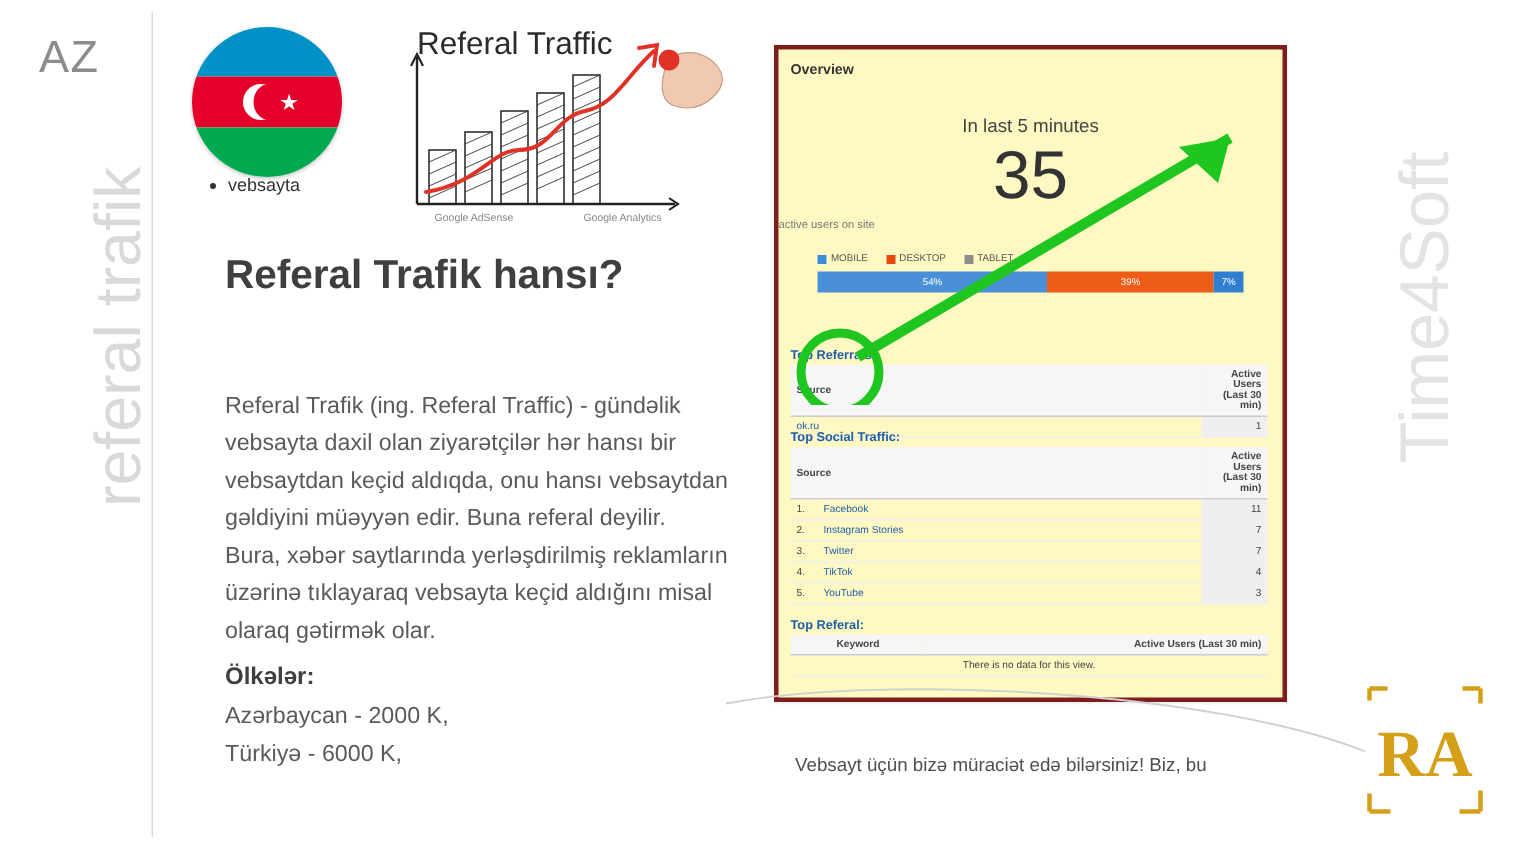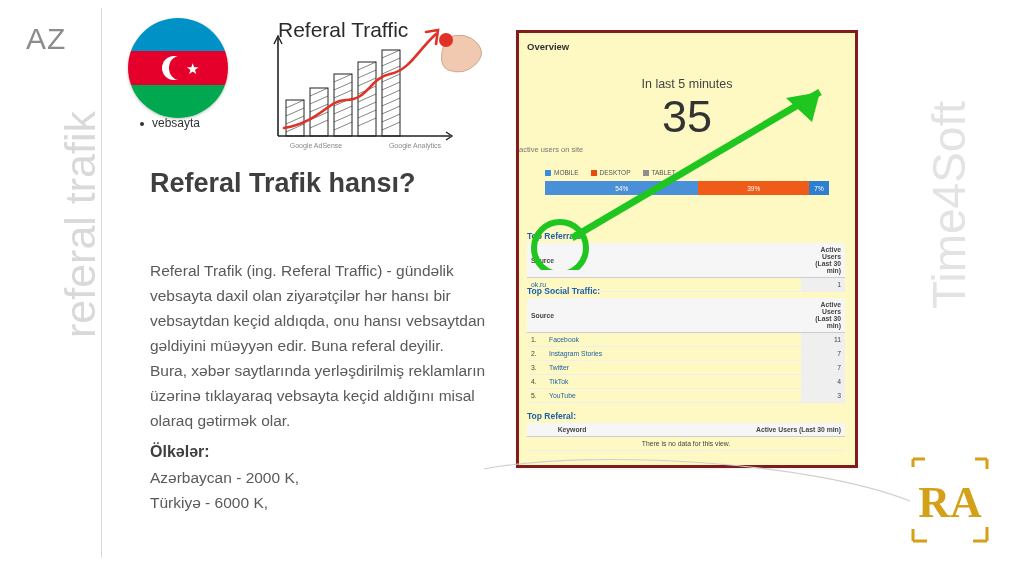--- a/index.html
+++ b/index.html
@@ -328,20 +328,21 @@
   <svg class="green-arrow" width="330" height="200" viewBox="0 0 330 200">
     <circle cx="40" cy="178" r="26" fill="none" stroke="#1fc61f" stroke-width="6"></circle>
     <path d="M52 168 L300 22" stroke="#1fc61f" stroke-width="7" fill="none"></path>
     <path d="M300 22 L266 28 L292 52 Z" fill="#1fc61f"></path>
   </svg>
 
   <svg class="swoosh" width="440" height="70" viewBox="0 0 440 70">
     <path d="M4 14 C110 -6 330 6 430 46" stroke="#cfcfcf" stroke-width="1.2" fill="none"></path>
   </svg>
   <div class="ribbon-text">
+    <div>Vebsayt üçün bizə müraciət edə bilərsiniz! Biz, bu</div>
   </div>
 
   <svg class="ra-logo" width="90" height="90" viewBox="0 0 90 90">
     <path d="M8 4 L8 12 M8 4 L20 4" stroke="#d4a017" stroke-width="3" fill="none"></path>
     <path d="M82 4 L70 4 M82 4 L82 14" stroke="#d4a017" stroke-width="3" fill="none"></path>
     <path d="M8 86 L8 74 M8 86 L22 86" stroke="#d4a017" stroke-width="3" fill="none"></path>
     <path d="M82 86 L82 72 M82 86 L68 86" stroke="#d4a017" stroke-width="3" fill="none"></path>
     <text x="45" y="62" text-anchor="middle" font-family="Liberation Serif, serif" font-size="44" font-weight="bold" fill="#d4a017">RA</text>
   </svg>
 

